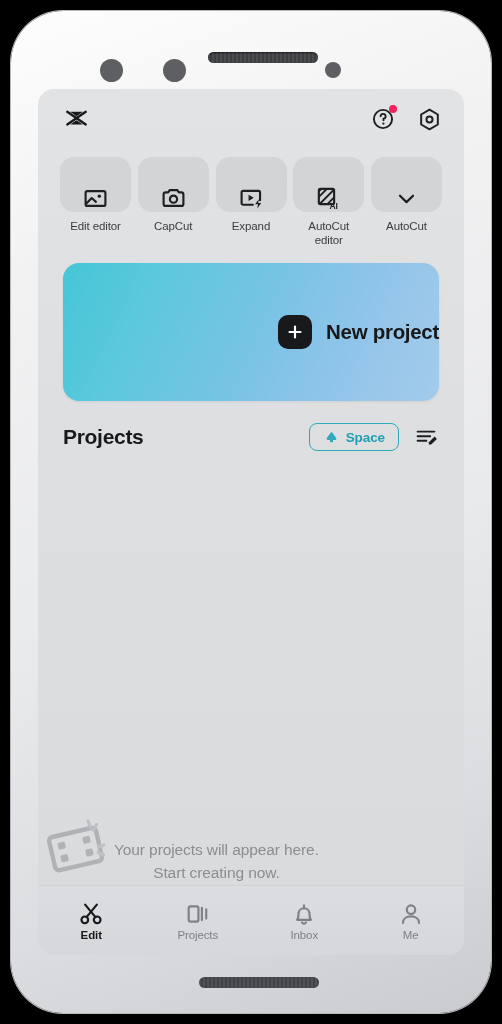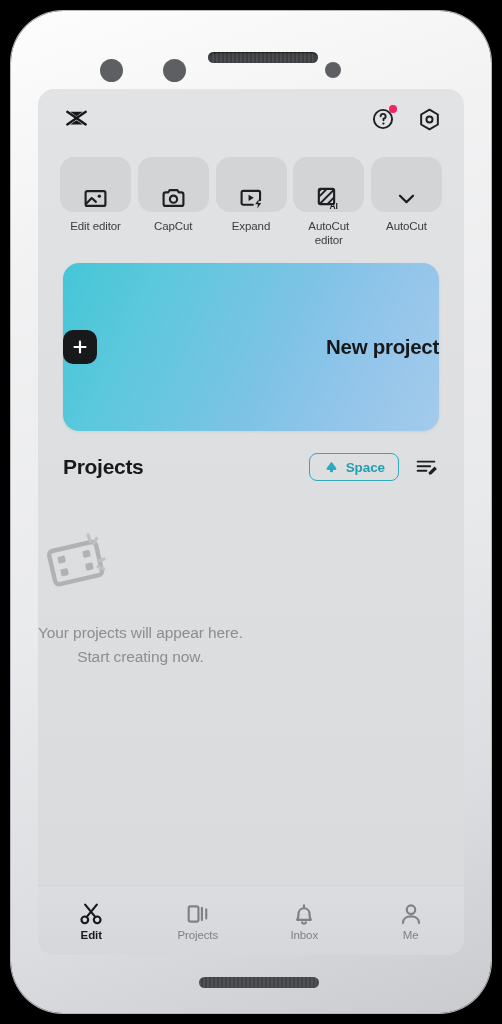--- a/index.html
+++ b/index.html
@@ -79,23 +79,23 @@
     display:flex; align-items:flex-end; justify-content:center;
   }
   .tool-label{
     margin-top:7px; font-size:11.5px; color:#3a3c3f; text-align:center;
     line-height:1.22; letter-spacing:-.1px;
   }
 
   
   .banner-wrap{ flex:none; padding:16px 25px 0 25px; }
   .banner{
-    height:168px; border-radius:16px;
+    height:138px; border-radius:16px;
     background:linear-gradient(115deg,#44c6d6 0%,#5bc8dd 22%,#7cc3e6 55%,#94c5ea 78%,#a3cbeb 100%);
-    display:flex; align-items:center; justify-content:space-between; gap:14px;
+    display:flex; align-items:center; justify-content:flex-end; gap:14px;
     cursor:pointer;
     box-shadow:0 1px 3px rgba(0,0,0,.07);
   }
   .plus-box{
     width:34px; height:34px; border-radius:10px; background:#17191b;
     display:flex; align-items:center; justify-content:center; flex:none;
   }
   .banner-label{ font-size:20.5px; font-weight:700; color:#16181a; letter-spacing:-.3px; }
 
   
@@ -110,21 +110,21 @@
     height:28px; padding:0 13px;
     border:1.4px solid #2fa9bb; border-radius:8px;
     background:transparent; cursor:pointer;margin-left:24px;
   }
   .space-pill-label{ font-size:13.5px; font-weight:700; color:#1f9fb2; letter-spacing:-.1px; }
   .sort-btn{ display:flex; align-items:center; justify-content:center;
              width:26px; height:26px; cursor:pointer; }
 
   
   .empty{
-    flex:1; display:flex; flex-direction:column; align-items:flex-start;
+    flex:1; display:flex; flex-direction:row; align-items:flex-end;
     padding-top:48px;
   }
   .empty-art{ width:76px; height:70px; opacity:.82; }
   .empty-text{
     margin-top:22px; font-size:15.5px; color:#8b8d90;
     text-align:center; line-height:1.52; letter-spacing:-.1px;
   }
 
   
   .bottom-nav{

